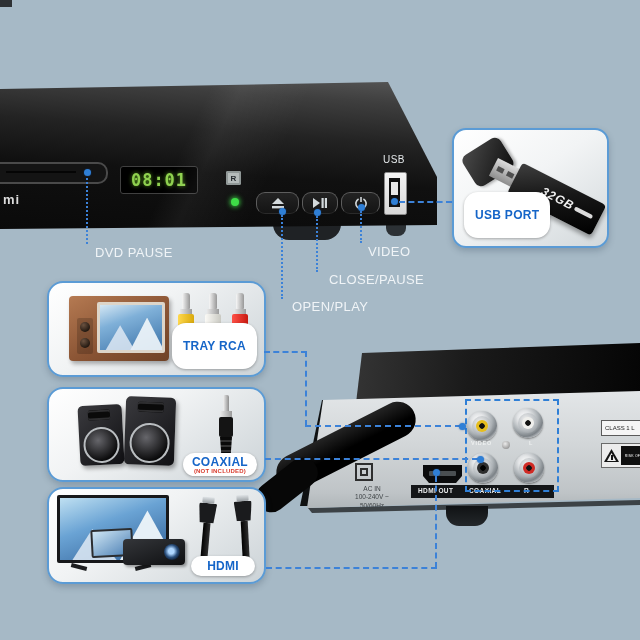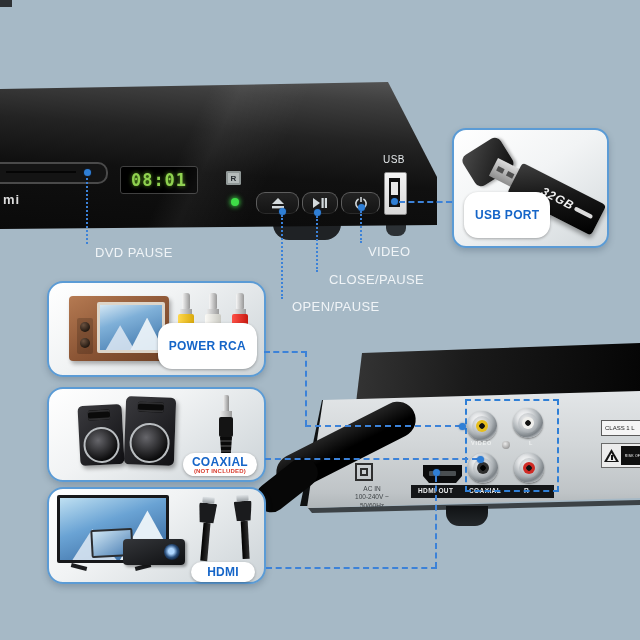--- a/index.html
+++ b/index.html
@@ -252,21 +252,21 @@
   <div class="abs dot" style="left:391px;top:198px"></div>
   <div class="abs vdot" style="left:86px;top:178px;height:66px"></div>
   <div class="abs vdot" style="left:281px;top:215px;height:84px"></div>
   <div class="abs vdot" style="left:316px;top:216px;height:56px"></div>
   <div class="abs vdot" style="left:360px;top:211px;height:32px"></div>
   <div class="abs hdash" style="left:399px;top:201px;width:53px"></div>
 
   <div class="abs flabel" style="left:95px;top:245px">DVD PAUSE</div>
   <div class="abs flabel" style="left:368px;top:244px">VIDEO</div>
   <div class="abs flabel" style="left:329px;top:272px">CLOSE/PAUSE</div>
-  <div class="abs flabel" style="left:292px;top:299px">OPEN/PAUSE</div>
+  <div class="abs flabel" style="left:292px;top:299px">OPEN/PLAY</div>
 
   <div class="abs ubox">
     <div class="abs cap"></div>
     <div class="abs ugrp">
       <div class="ucon"></div>
       <div class="ubody">
         <span class="ucapacity">32GB</span>
         <span class="uslot"></span>
       </div>
     </div>
@@ -299,21 +299,21 @@
           <div class="bod"></div>
           <div class="rid"></div>
         </div>
       <div class="plug pr">
           <div class="tip"></div>
           <div class="col"></div>
           <div class="bod"></div>
           <div class="rid"></div>
         </div>
     </div>
-    <div class="pill" style="right:7px;bottom:6px">POWER RCA</div>
+    <div class="pill" style="right:7px;bottom:6px">TRAY RCA</div>
   </div>
 
   <div class="abs cbox box2">
     <div class="abs spk sp1">
         <div class="twt"></div>
         <div class="drv"></div>
       </div>
     <div class="abs spk sp2">
         <div class="twt"></div>
         <div class="drv"></div>
@@ -348,21 +348,21 @@
     <div class="hcab hc1">
         <div class="met"></div>
         <div class="hed"></div>
         <div class="cab"></div>
       </div>
     <div class="hcab hc2">
         <div class="met"></div>
         <div class="hed"></div>
         <div class="cab"></div>
       </div>
-    <div class="pill" style="right:9px;bottom:0;padding:3px 16px">HDMI</div>
+    <div class="pill" style="right:9px;bottom:6px;padding:3px 16px">HDMI</div>
   </div>
 
   <div class="abs bshadow"></div>
   <div class="abs bedge"></div>
   <div class="abs bfoot"></div>
   <div class="abs btop"></div>
   <div class="abs bface"></div>
   <div class="abs cable1"></div>
   <div class="abs cable2"></div>
 

